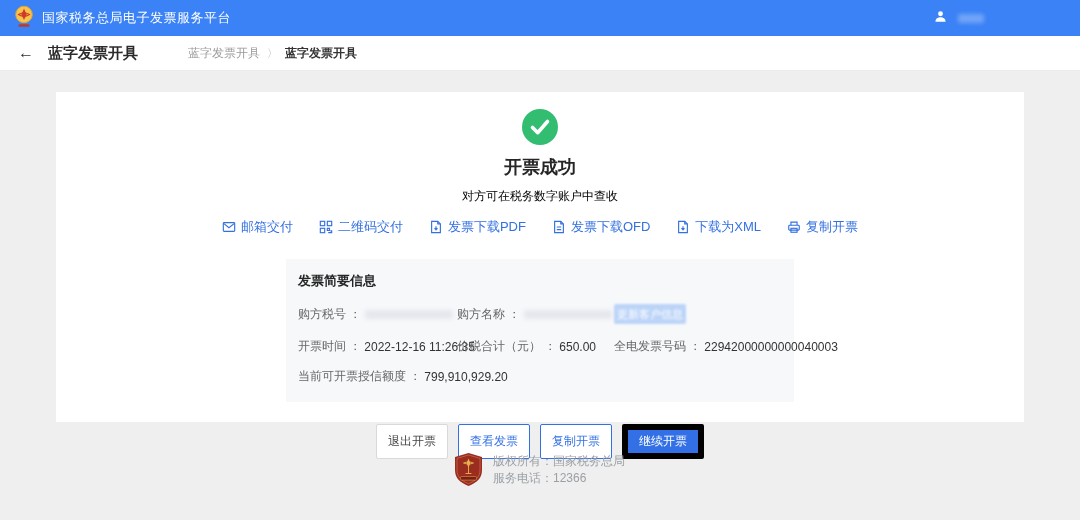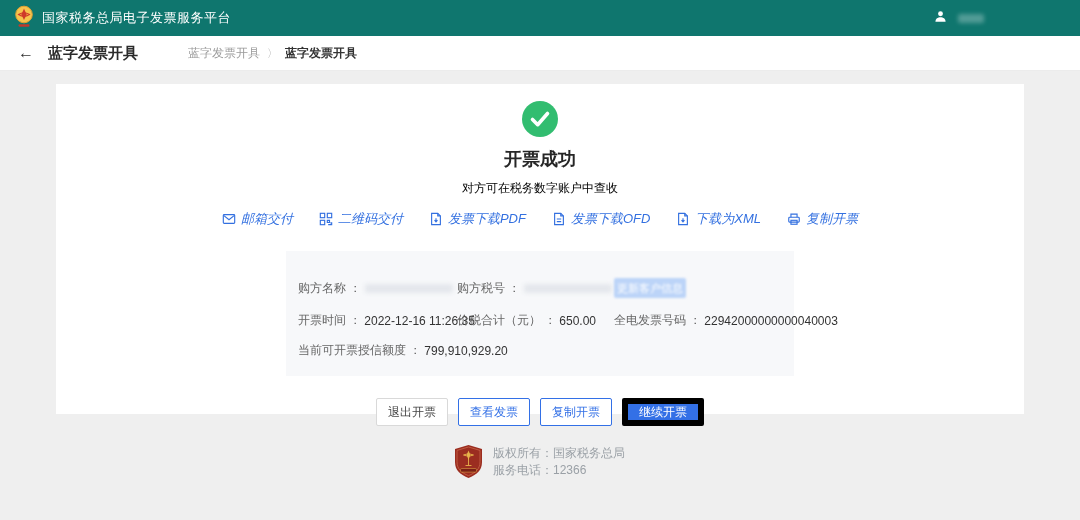--- a/index.html
+++ b/index.html
@@ -4,21 +4,21 @@
 <style>
   * { margin:0; padding:0; box-sizing:border-box; }
   html,body { width:1080px; height:520px; }
   body {
     background:#efefef;
     font-family:"Liberation Sans", sans-serif;
     overflow:hidden;
   }
   
   .app-header {
-    height:36px; background:#0f766e; color:#fff;
+    height:36px; background:#3b82f6; color:#fff;
     display:flex; align-items:center; justify-content:space-between;
     padding:0 96px 0 14px;
   }
   .brand { display:flex; align-items:center; gap:8px; }
   .brand-title { font-size:13px; letter-spacing:0.5px; }
   .header-right { display:flex; align-items:center; gap:10px; }
   .user-blur { width:26px; height:9px; background:rgba(255,255,255,.28); filter:blur(2px); border-radius:2px; }
 
   
   .breadcrumb-bar {
@@ -27,26 +27,26 @@
   }
   .back-arrow { font-size:16px; color:#333; cursor:pointer; margin-right:14px; }
   .page-title { font-size:15px; font-weight:bold; color:#2b2b2b; }
   .crumbs { display:flex; align-items:center; gap:7px; font-size:12px; color:#9a9a9a; margin-left:50px; }
   .crumb { cursor:pointer; }
   .crumb-sep { color:#b5b5b5; font-size:11px; }
   .crumb-current { color:#333; font-weight:bold; }
 
   
   .main { padding-top:13px; }
-  .card { width:968px; height:330px; margin:0 auto; background:#fff; padding-top:17px; }
+  .card { width:968px; height:330px; margin:8px auto; background:#fff; padding-top:17px; }
   .success-icon { display:block; margin:0 auto; }
   .result-title { text-align:center; font-size:18px; font-weight:bold; color:#262626; margin-top:10px; }
   .result-subtitle { text-align:center; font-size:12px; color:#000000; margin-top:9px; }
 
-  .actions { display:flex; justify-content:center; gap:26px; margin-top:13px;font-style:italic; }
+  .actions { display:flex; justify-content:center; gap:26px; margin-top:13px; }
   .action-link { display:flex; align-items:center; gap:5px; color:#3370e0; font-size:13px; cursor:pointer; }
   .action-link svg { display:block; }
 
   
   .info-panel { width:508px; margin:23px auto 0; background:#f7f8fa; padding:13px 12px 17px; }
   .section-title { font-size:13px; font-weight:bold; color:#262626; }
   .info-grid { display:grid; grid-template-columns:159px 157px 1fr; align-items:center; margin-top:14px; font-size:12px; }
   .pair { display:flex; align-items:center; white-space:nowrap; }
   .label { color:#666; }
   .value { color:#333; margin-left:3px; }
@@ -55,21 +55,21 @@
     width:72px; height:20px; border:none; border-radius:2px;
     background:#bcd4f8; color:#fff; font-size:11px; cursor:pointer;
     filter:blur(1.3px); justify-self:start;
   }
   .credit-title { margin-top:17px; }
   .credit-row { margin-top:13px; font-size:12px; }
 
   
   .buttons-row { display:flex; justify-content:center; gap:10px; margin-top:22px; }
   .btn {
-    height:28px; padding:0 11px; font-size:12px; border-radius:2px;
+    height:35px; padding:0 11px; font-size:12px; border-radius:2px;
     display:flex; align-items:center; cursor:pointer; font-family:inherit;
   }
   .btn-default { background:#fff; border:1px solid #d9d9d9; color:#444; }
   .btn-outline { background:#fff; border:1px solid #3370e6; color:#3370e6; }
   .btn-primary { background:#3370e6; border:6px solid #000000; color:#fff; }
 
   
   .page-footer { display:flex; justify-content:center; align-items:flex-start; gap:11px; margin-top:31px; }
   .footer-text { font-size:12px; color:#9aa0a6; line-height:17px; }
 </style>
@@ -177,28 +177,29 @@
             <path d="M4.5 6 V2.5 h7 V6"></path>
             <rect x="2" y="6" width="12" height="5.5" rx="1"></rect>
             <rect x="4.5" y="9.5" width="7" height="4.5"></rect>
           </svg>
         </span>
         <span>复制开票</span>
       </span>
     </div>
 
     <div class="info-panel">
+      <div class="section-title">发票简要信息</div>
 
       <div class="info-grid">
         <span class="pair">
+          <span class="label">购方税号 ：</span>
+          <span class="redacted"></span>
+        </span>
+        <span class="pair">
           <span class="label">购方名称 ：</span>
-          <span class="redacted"></span>
-        </span>
-        <span class="pair">
-          <span class="label">购方税号 ：</span>
           <span class="redacted"></span>
         </span>
         <button class="update-btn">更新客户信息</button>
       </div>
 
       <div class="info-grid">
         <span class="pair">
           <span class="label">开票时间 ：</span>
           <span class="value">2022-12-16 11:26:35</span>
         </span>

